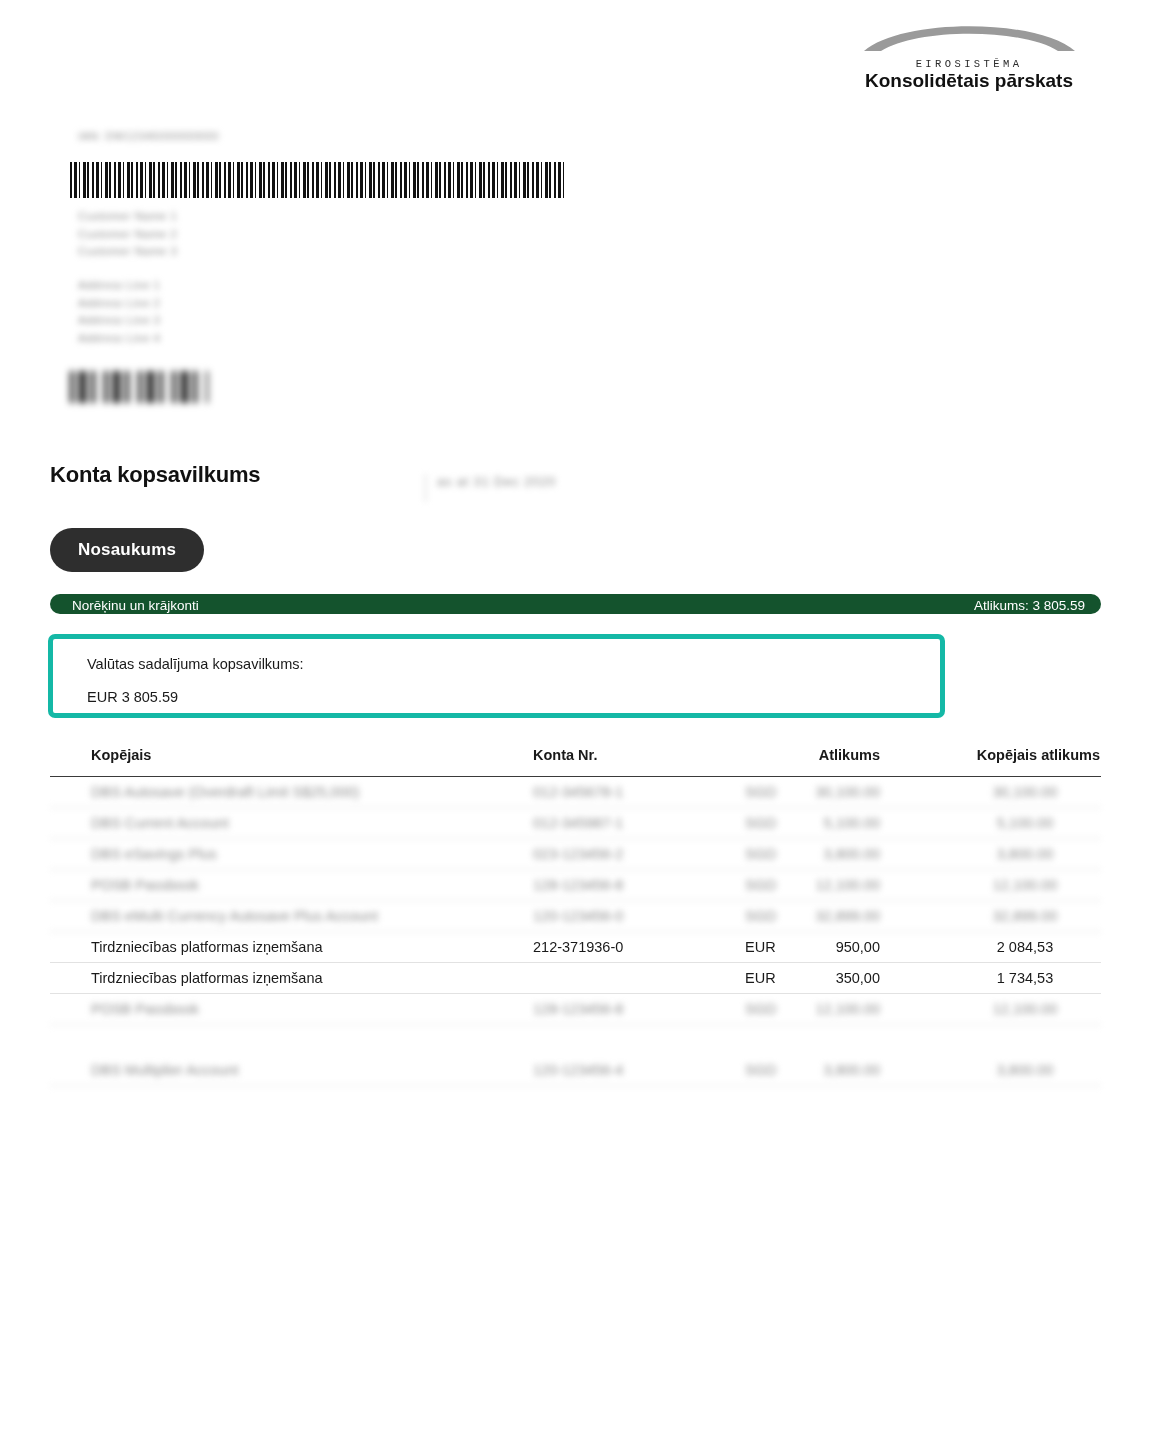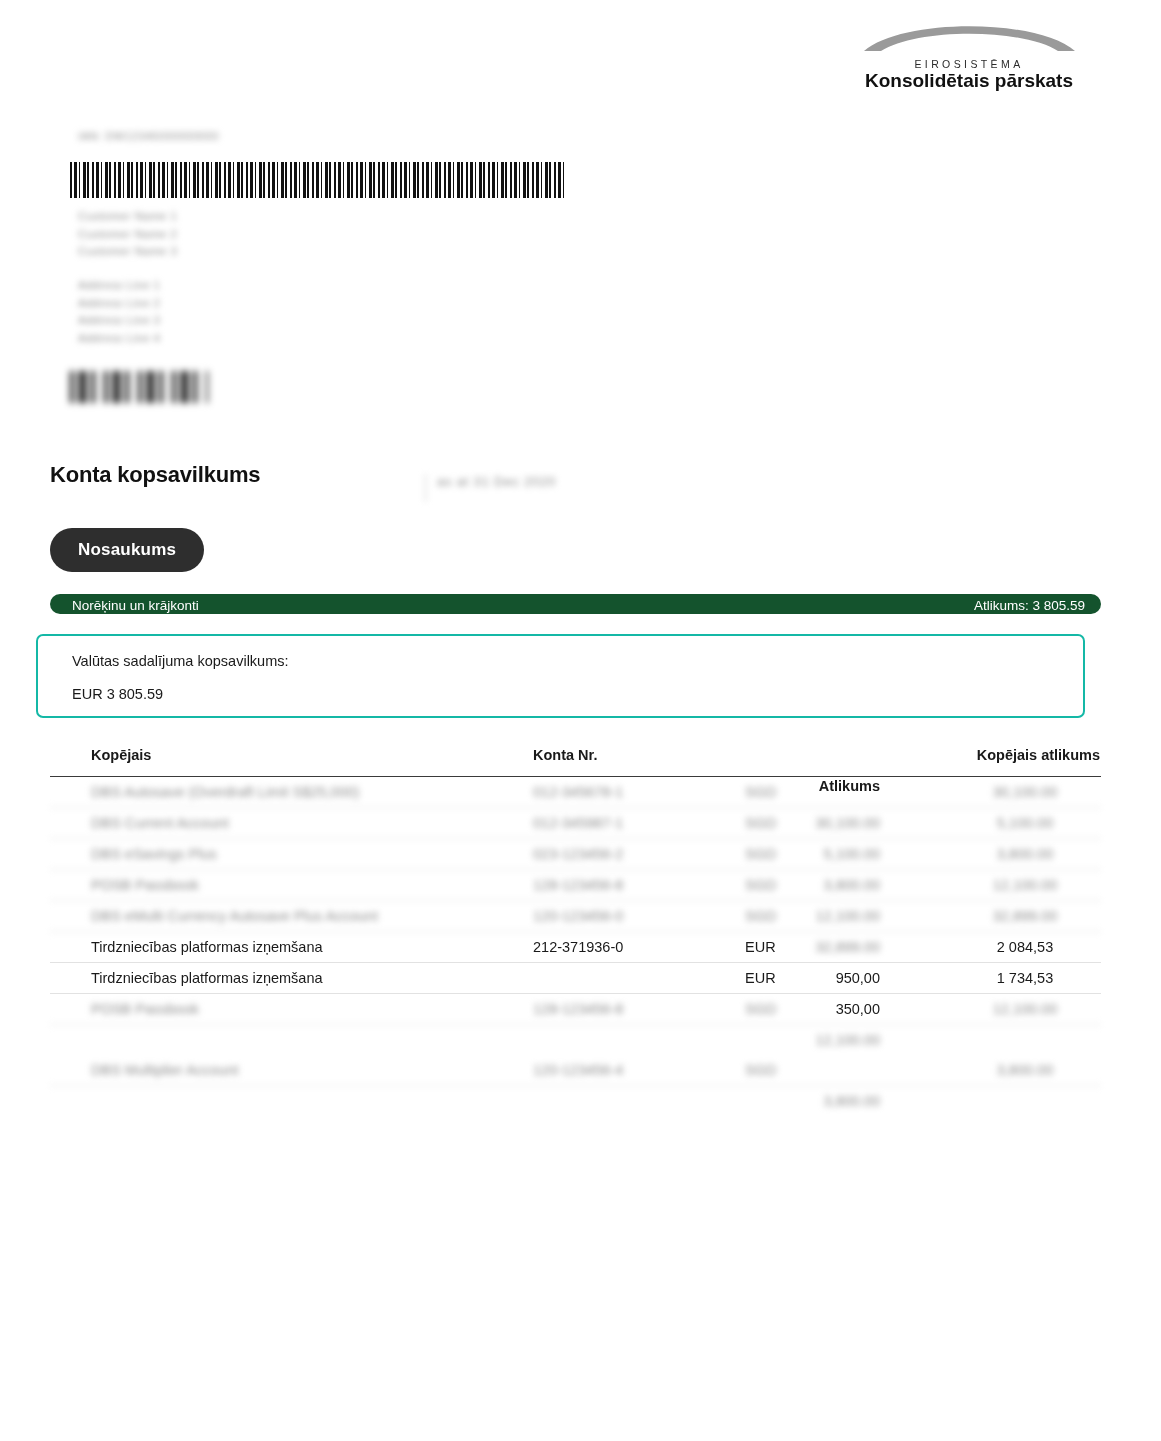--- a/index.html
+++ b/index.html
@@ -35,20 +35,21 @@
     letter-spacing: 4.5px;
     font-weight: 400;
     color: #2b2b2b;
     white-space: nowrap;
   }
   .logo-sub {
     font-size: 10.5px;
     letter-spacing: 3.4px;
     color: #2b2b2b;
     margin-top: 5px;
+    font-family: Liberation Mono, monospace;
   }
   .doc-title {
     font-size: 19px;
     font-weight: bold;
     color: #111;
     white-space: nowrap;
   }
 
   
   .redacted {
@@ -175,25 +176,25 @@
   }
   .section-bar .right {
     position: absolute;
     right: 16px;
     top: 4px;
   }
 
   
   .currency-box {
     position: absolute;
-    left: 36px;
+    left: 48px;
     top: 634px;
-    width: 1049px;
+    width: 897px;
     height: 84px;
-    border: 2px solid #14b8a6;
+    border: 5px solid #14b8a6;
     border-radius: 7px;
     box-sizing: border-box;
   }
   .currency-box .line1 {
     position: absolute;
     left: 34px;
     top: 17px;
     font-size: 14.5px;
   }
   .currency-box .line2 {
@@ -222,21 +223,21 @@
     height: 30px;
     border-bottom: 1px solid #e2e2e2;
     font-size: 14.5px;
   }
   .row.blank {
     border-bottom: none;
   }
   .c-desc   { position: absolute; left: 41px;  top: 7px; white-space: nowrap; }
   .c-acct   { position: absolute; left: 483px; top: 7px; white-space: nowrap; }
   .c-cur    { position: absolute; left: 695px; top: 7px; white-space: nowrap; }
-  .c-bal    { position: absolute; left: 730px; top: 7px; width: 100px; text-align: right; white-space: nowrap; margin-top: 31px; }
+  .c-bal    { position: absolute; left: 730px; top: 7px; width: 100px; text-align: right; white-space: nowrap; }
   .c-total  { position: absolute; left: 900px; top: 7px; width: 150px; text-align: center; white-space: nowrap; }
 
   .thead .c-desc  { left: 41px;  top: 5px; }
   .thead .c-acct  { left: 483px; top: 5px; }
   .thead .c-bal   { left: 700px; top: 5px; width: 130px; text-align: right; }
   .thead .c-total { left: 890px; top: 5px; width: 160px; text-align: right; }
 </style>
 </head>
 <body>
 

